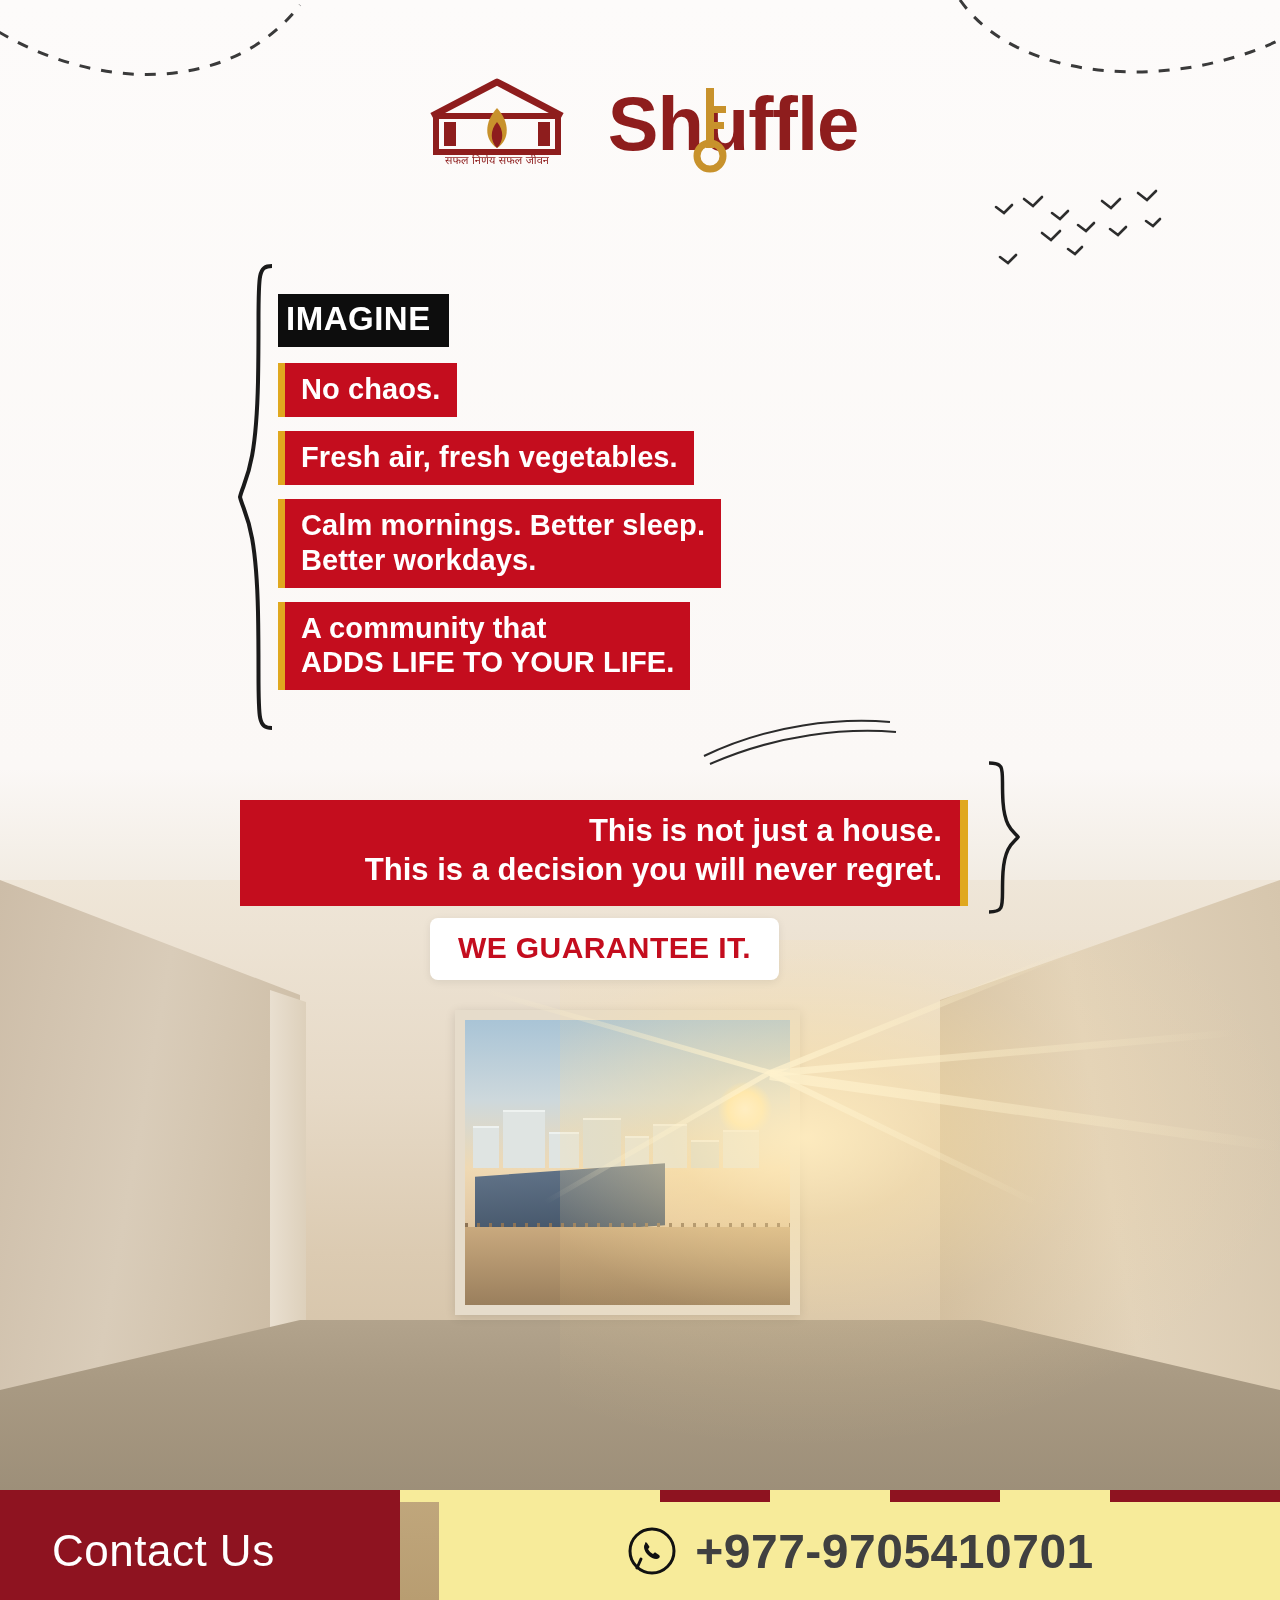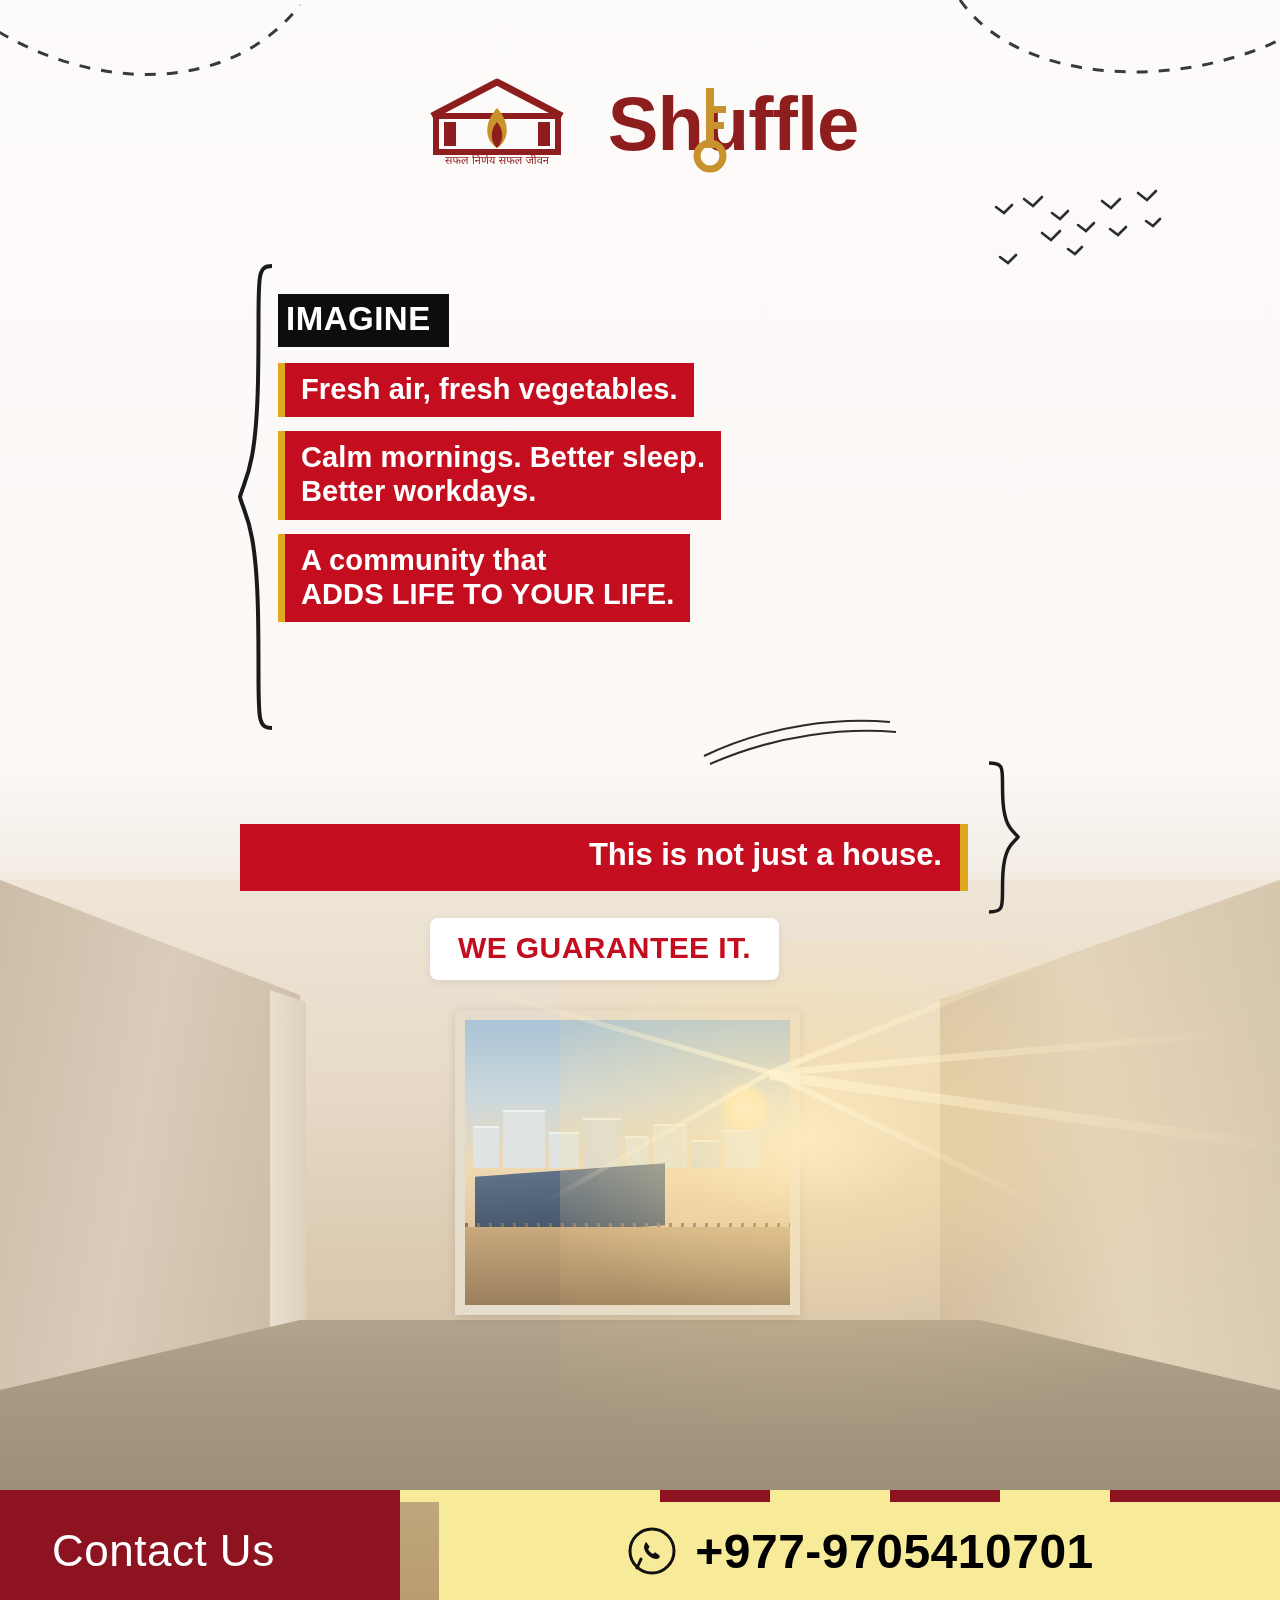--- a/index.html
+++ b/index.html
@@ -210,21 +210,20 @@
     width: 728px;
     background: #c40d1e;
     color: #fff;
     padding: 12px 18px 16px 18px;
     box-sizing: border-box;
     font-weight: 700;
     font-size: 31px;
     line-height: 1.25;
     text-align: right;
     border-right: 8px solid #e0a81f;
-    margin-top: 24px;
   }
   .brace-right { position: absolute; left: 985px; top: 760px; width: 36px; height: 155px; }
 
   
   .guarantee {
     position: absolute;
     left: 430px; top: 918px;
     background: #ffffff;
     color: #c40d1e;
     font-weight: 700;
@@ -263,21 +262,21 @@
     letter-spacing: 0.5px;
   }
   .footer-right {
     flex: 1; height: 100%;
     background: #f7eb9a;
     display: flex; align-items: center;
     justify-content: center;
     gap: 16px;
   }
   .footer-right .phone {
-    color: #000000;
+    color: #404040;
     font-size: 48px;
     font-weight: 700;
     letter-spacing: 0.5px;
   }
 </style>
 </head>
 <body>
 
 <div class="poster">
 
@@ -356,35 +355,37 @@
       <path d="M156 36 l7 5 l7 -7"></path>
     </g>
   </svg>
 
   <div class="imagine-block">
     <svg class="brace-left" viewBox="0 0 40 470" preserveAspectRatio="none">
       <path d="M34 4 C 16 4, 22 18, 20 120 C 18 210, 6 218, 2 235 C 6 252, 18 260, 20 350 C 22 452, 16 466, 34 466" fill="none" stroke="#1a1a1a" stroke-width="4"></path>
     </svg>
     <div class="lines">
       <div class="chip chip-imagine">IMAGINE</div>
+      <div><span class="chip">No chaos.</span></div>
       <div><span class="chip">Fresh air, fresh vegetables.</span></div>
       <div><span class="chip">Calm mornings. Better sleep.
 Better workdays.</span></div>
       <div><span class="chip">A community that
 ADDS LIFE TO YOUR LIFE.</span></div>
     </div>
   </div>
 
   <svg class="swoosh" viewBox="0 0 210 50">
     <path d="M4 38 C 70 6, 140 0, 190 4" fill="none" stroke="#2b2b2b" stroke-width="2"></path>
     <path d="M10 46 C 78 16, 146 10, 196 14" fill="none" stroke="#2b2b2b" stroke-width="2"></path>
   </svg>
 
   <div class="statement">
     <div>This is not just a house.</div>
+    <div>This is a decision you will never regret.</div>
   </div>
   <svg class="brace-right" viewBox="0 0 36 155" preserveAspectRatio="none">
     <path d="M4 3 C 22 3, 16 10, 18 42 C 20 70, 30 72, 33 77 C 30 82, 20 84, 18 112 C 16 144, 22 152, 4 152" fill="none" stroke="#1a1a1a" stroke-width="3.5"></path>
   </svg>
 
   <div class="guarantee">WE GUARANTEE IT.</div>
 
   <div class="footer-ticks">
     <div style="width:400px; background:#8e1320;"></div>
     <div style="width:260px; background:#f7eb9a;"></div>

